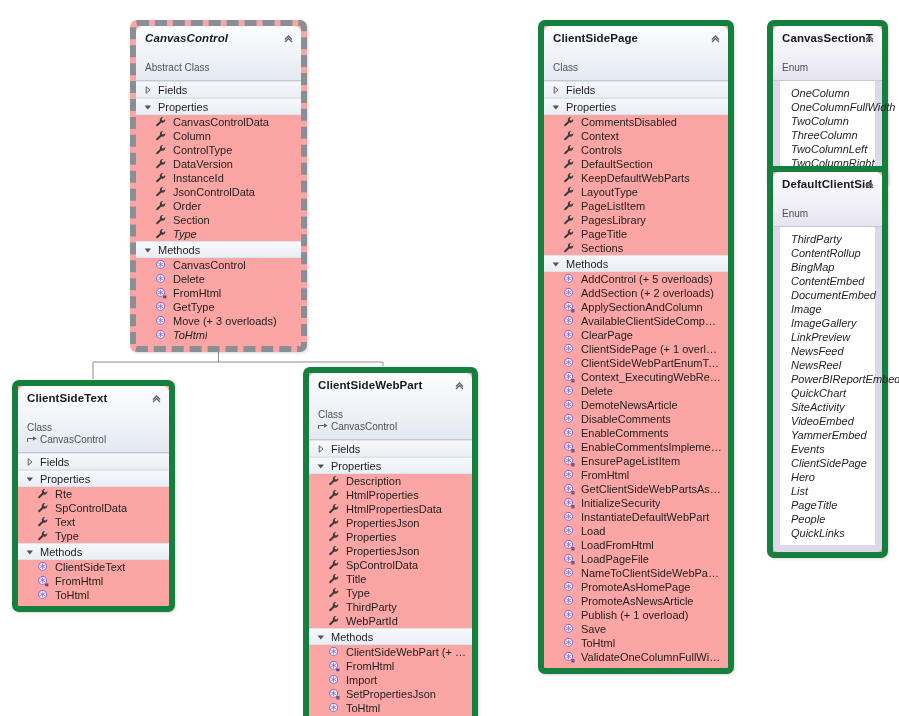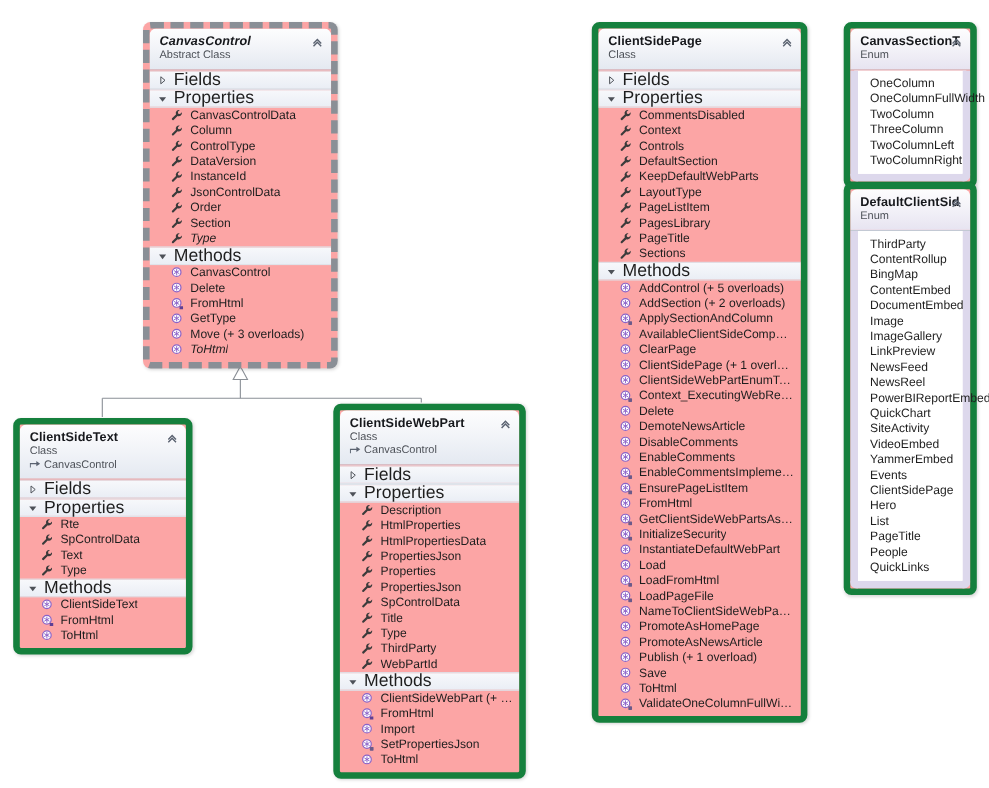--- a/index.html
+++ b/index.html
@@ -60,21 +60,21 @@
     color: #16181c;
     letter-spacing: 0.1px;
     white-space: nowrap;
     overflow: hidden;
     padding-right: 16px;
   }
   .node.abstract .node-title { font-style: italic; }
   .node-kind {
     font-size: 10px;
     color: #4d5158;
-    margin-top: 1px;
+    margin-top: 18px;
     white-space: nowrap;
   }
   .node-base {
     font-size: 10px;
     color: #4d5158;
     margin-top: 1px;
     white-space: nowrap;
     display: flex;
     align-items: center;
     gap: 3px;
@@ -103,21 +103,21 @@
 
   
   .section-head {
     display: flex;
     align-items: center;
     gap: 6px;
     padding: 2px 6px 2px 8px;
     background: linear-gradient(to bottom, #f7f8fb 0%, #eaeef5 100%);
     border-top: 1px solid #dfe3ea;
     border-bottom: 1px solid #dfe3ea;
-    font-size: 16px;
+    font-size: 11px;
     color: #1e1e1e;
     height: 17px;
     box-sizing: border-box;
     cursor: pointer;
   }
   .section-head .tri { width: 8px; height: 8px; flex: none; }
 
   .member {
     display: flex;
     align-items: center;
@@ -137,20 +137,21 @@
   }
 
   
   .enum-body {
     background: #ffffff;
     border-left: 7px solid #ddd8ec;
     border-right: 7px solid #ddd8ec;
     border-bottom: 7px solid #ddd8ec;
     border-radius: 0 0 6px 6px;
     padding: 5px 0 5px 0;
+    font-style: italic;
   }
   .enum-item {
     padding: 0 6px 0 11px;
     height: 14px;
     line-height: 14px;
     font-size: 11px;
     white-space: nowrap;
     color: #1e1e1e;
   }
 </style>

